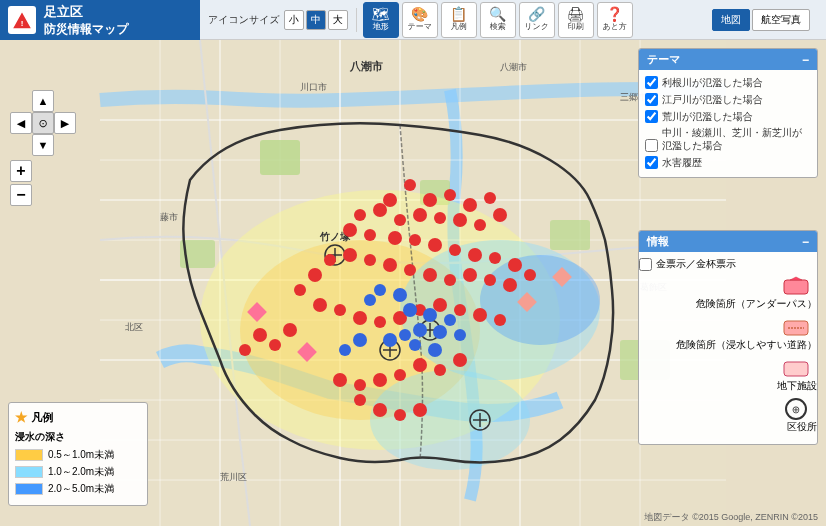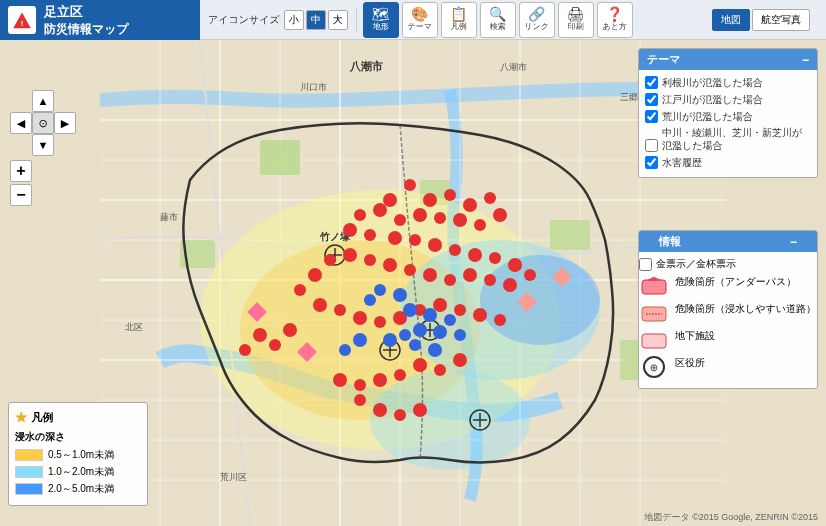--- a/index.html
+++ b/index.html
@@ -75,25 +75,25 @@
     .theme-checkbox { margin-right: 4px; margin-top: 1px; }
     .theme-label { line-height: 1.3; color: #333; }
 
     
     #legend2-panel {
       position: absolute; top: 190px; right: 8px; width: 180px;
       background: rgba(255,255,255,0.95); border: 1px solid #aaa; border-radius: 3px;
       padding: 0; z-index: 50;
     }
     #legend2-header {
-      background: #4a90d9; color: white; padding: 3px 20px; font-size: 11px; font-weight: bold;
+      background: #4a90d9; color: white; padding: 3px 8px; font-size: 11px; font-weight: bold;
       border-radius: 2px 2px 0 0; display: flex; justify-content: space-between; align-items: center;
     }
     #legend2-body { padding: 5px 0; }
-    .legend2-item { display: flex; align-items: flex-start; margin-bottom: 5px; font-size: 10px; }
+    .legend2-item { display: flex; align-items: flex-end; margin-bottom: 5px; font-size: 10px; flex-direction: column; }
     .legend2-icon { width: 30px; height: 22px; margin-right: 6px; flex-shrink: 0; display: flex; align-items: center; justify-content: center; }
     .legend2-gold-check { display: flex; align-items: center; margin-bottom: 4px; font-size: 10px; }
     .circle-cross { width: 22px; height: 22px; border: 2px solid #333; border-radius: 50%; display: flex; align-items: center; justify-content: center; font-size: 10px; color: #333; }
 
     
     #attribution {
       position: absolute; bottom: 2px; right: 8px; font-size: 9px; color: #666; z-index: 60;
     }
 
     

